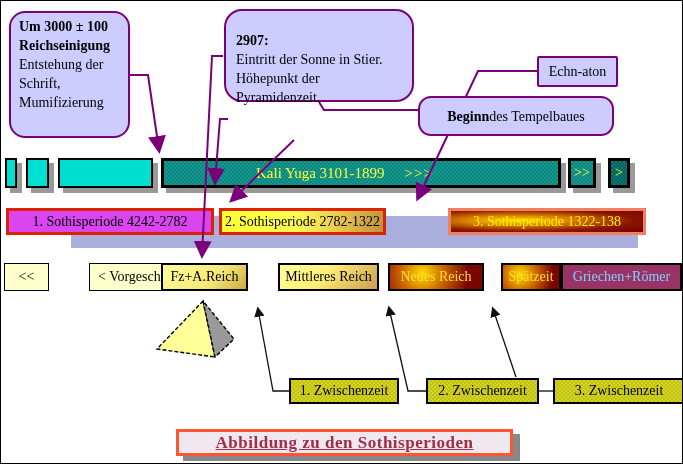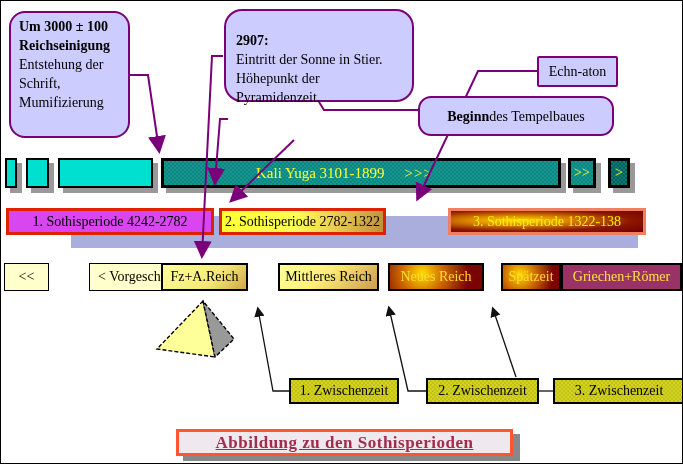--- a/index.html
+++ b/index.html
@@ -62,21 +62,21 @@
     font-size:14px;white-space:nowrap;cursor:pointer;background:#ffffcc;
   }
   #n0{left:3px;width:45px;border-width:1px;}
   #n1{left:56px;width:108px;border-width:1px;margin-left:32px;}
   #n2{left:160px;width:87px;background:linear-gradient(135deg,#ffff99 0%,#f5e878 60%,#ccaa44 100%);}
   #n3{left:277px;width:101px;background:linear-gradient(135deg,#ffff99 0%,#ffee77 45%,#cfa352 95%);}
   #n4{left:387px;width:96px;color:#ffdd33;
       background:radial-gradient(circle at 35% 35%,#ffdd00 0%,#cc6600 35%,#7a0500 75%);}
   #n5{left:500px;width:60px;color:#ffdd33;
       background:radial-gradient(circle at 30% 40%,#ffdd00 0%,#cc6600 40%,#7a0500 80%);}
-  #n6{left:560px;width:121px;background:#993366;color:#fde047;}
+  #n6{left:560px;width:121px;background:#993366;color:#7dd3fc;}
   
   .zbox{
     position:absolute;top:377px;height:26px;box-sizing:border-box;z-index:1;
     border:2px solid #000;display:flex;align-items:center;justify-content:center;
     background:repeating-conic-gradient(#c3c30e 0% 25%,#d2d22a 0% 50%) 0 0/4px 4px;
     font-size:14px;white-space:nowrap;cursor:pointer;
   }
   #z1{left:288px;width:110px;text-align:center;}
   #z2{left:425px;width:113px;}
   #z3{left:552px;width:132px;}

